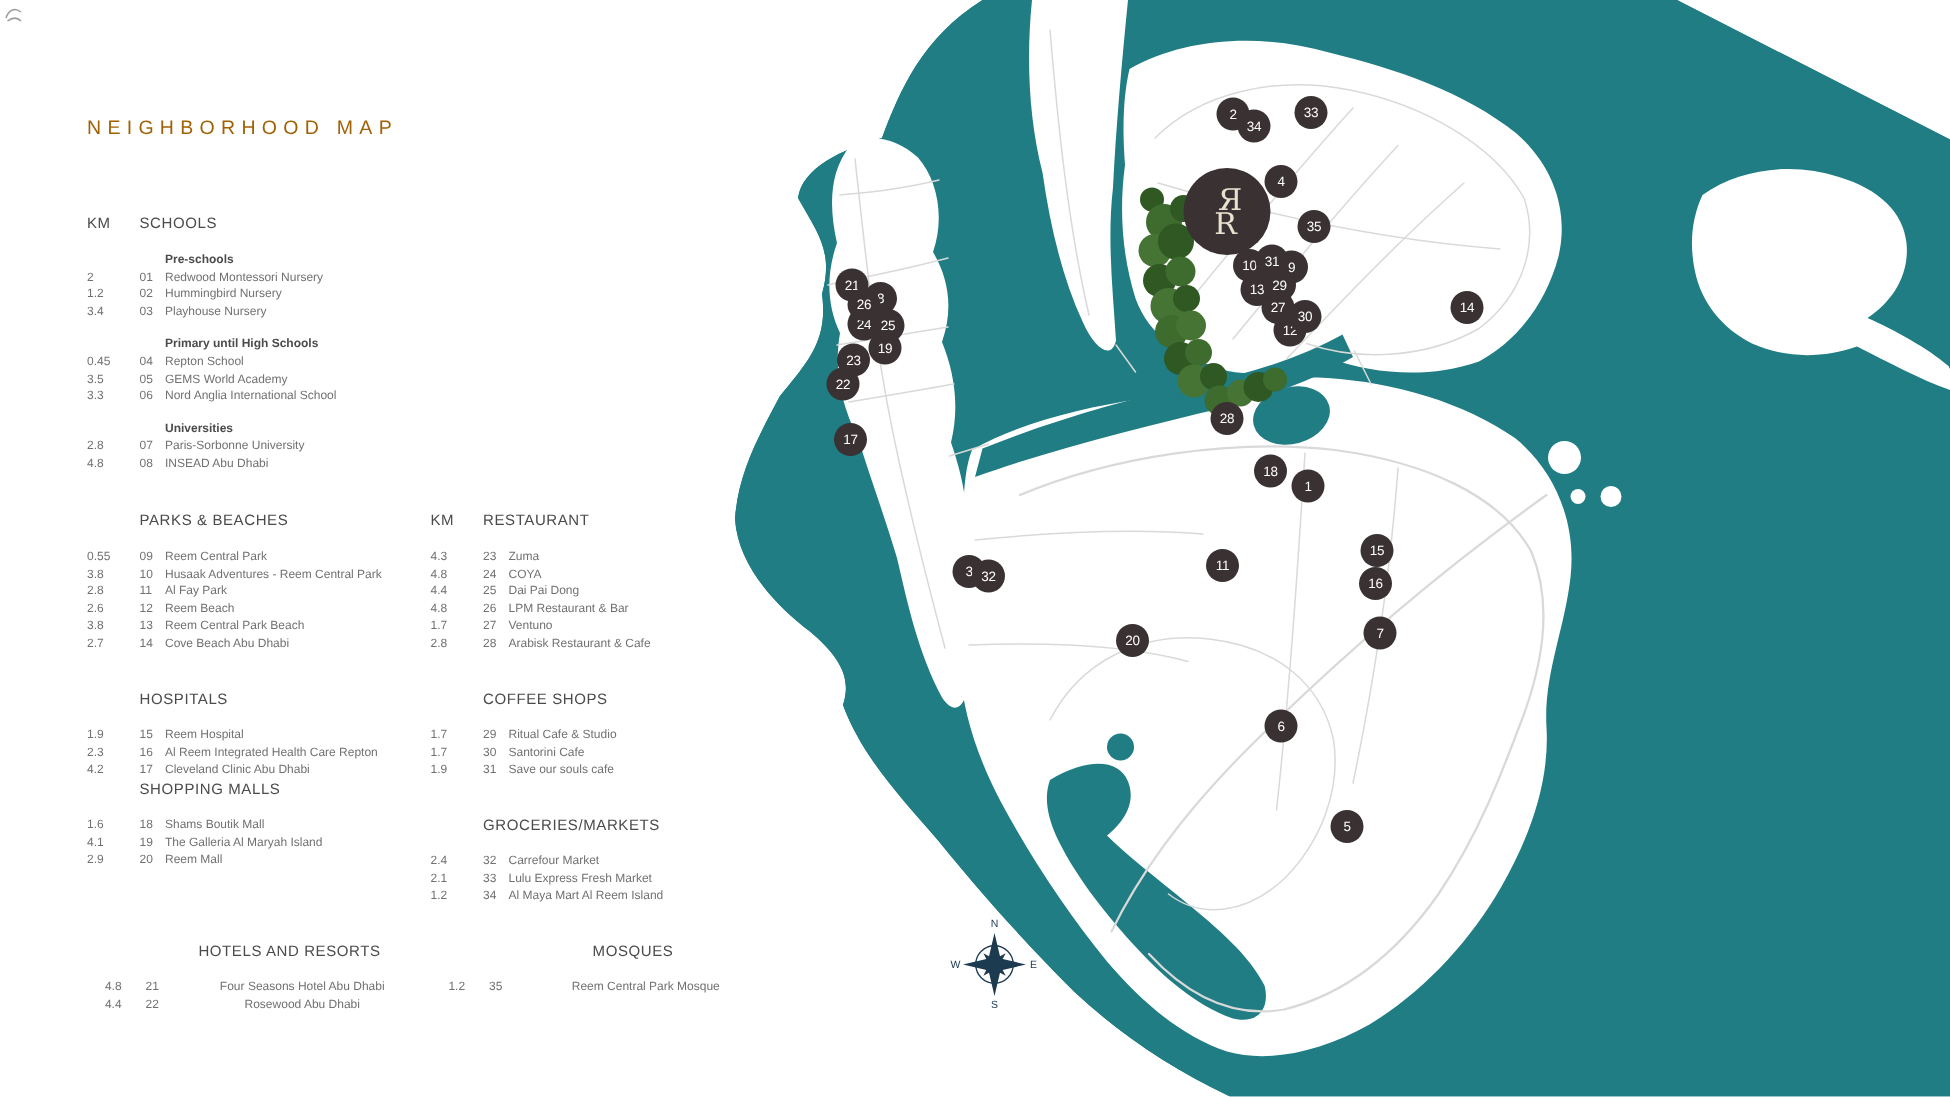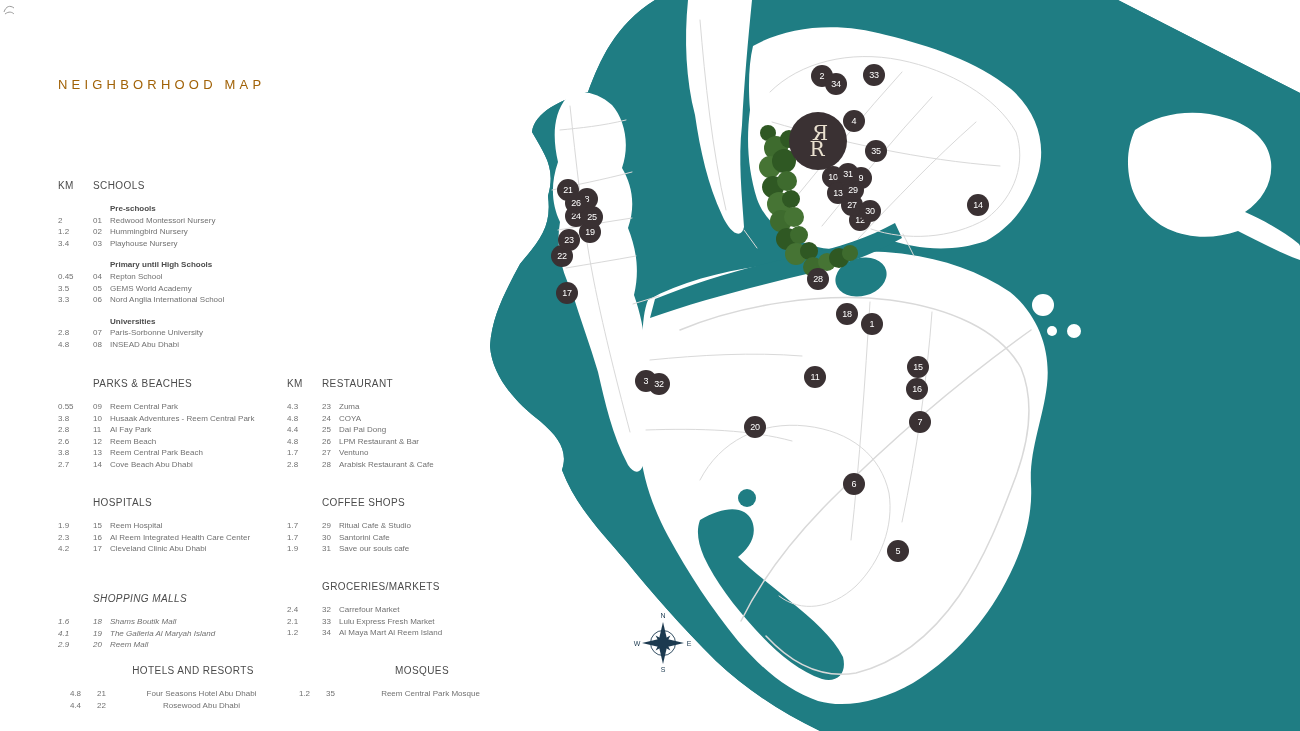--- a/index.html
+++ b/index.html
@@ -6,21 +6,21 @@
   body{
     width:1300px;height:731px;position:relative;background:#ffffff;
     font-family:"Liberation Sans",sans-serif;overflow:hidden;
     -webkit-font-smoothing:antialiased;
   }
   .page-title{
     position:absolute;left:58px;top:77px;font-size:13px;letter-spacing:4.2px;
     color:#a16207;white-space:nowrap;
   }
   
-  .legend-section{position:absolute;width:235px;margin-top:36px;}
+  .legend-section{position:absolute;width:235px;}
   .sec-header{display:grid;grid-template-columns:35px 1fr;margin-bottom:11px;
     font-size:10px;color:#4b4b4b;letter-spacing:.4px;line-height:12px;}
   .row{display:grid;grid-template-columns:35px 17px 1fr;font-size:8px;
     line-height:11.6px;color:#717171;}
   .row .num{color:#717171;}
   .sub-label{margin-left:52px;font-size:8px;line-height:11.6px;font-weight:bold;color:#4b4b4b;}
   .group + .group{margin-top:10px;}
   
   #map-svg{position:absolute;left:0;top:0;z-index:0;}
   .sea{fill:var(--sea);}
@@ -248,30 +248,30 @@
       </div>
       <div class="group">
         <div class="row">
           <span class="km">1.9</span>
           <span class="num">15</span>
           <span class="name">Reem Hospital</span>
         </div>
         <div class="row">
           <span class="km">2.3</span>
           <span class="num">16</span>
-          <span class="name">Al Reem Integrated Health Care Center</span>
+          <span class="name">Al Reem Integrated Health Care Repton</span>
         </div>
         <div class="row">
           <span class="km">4.2</span>
           <span class="num">17</span>
           <span class="name">Cleveland Clinic Abu Dhabi</span>
         </div>
       </div>
     </div>
-    <div class="legend-section" style="left: 58px; top: 557px; font-style: italic;">
+    <div class="legend-section" style="left: 58px; top: 521px;">
       <div class="sec-header">
         <span></span>
         <span>SHOPPING MALLS</span>
       </div>
       <div class="group">
         <div class="row">
           <span class="km">1.6</span>
           <span class="num">18</span>
           <span class="name">Shams Boutik Mall</span>
         </div>

